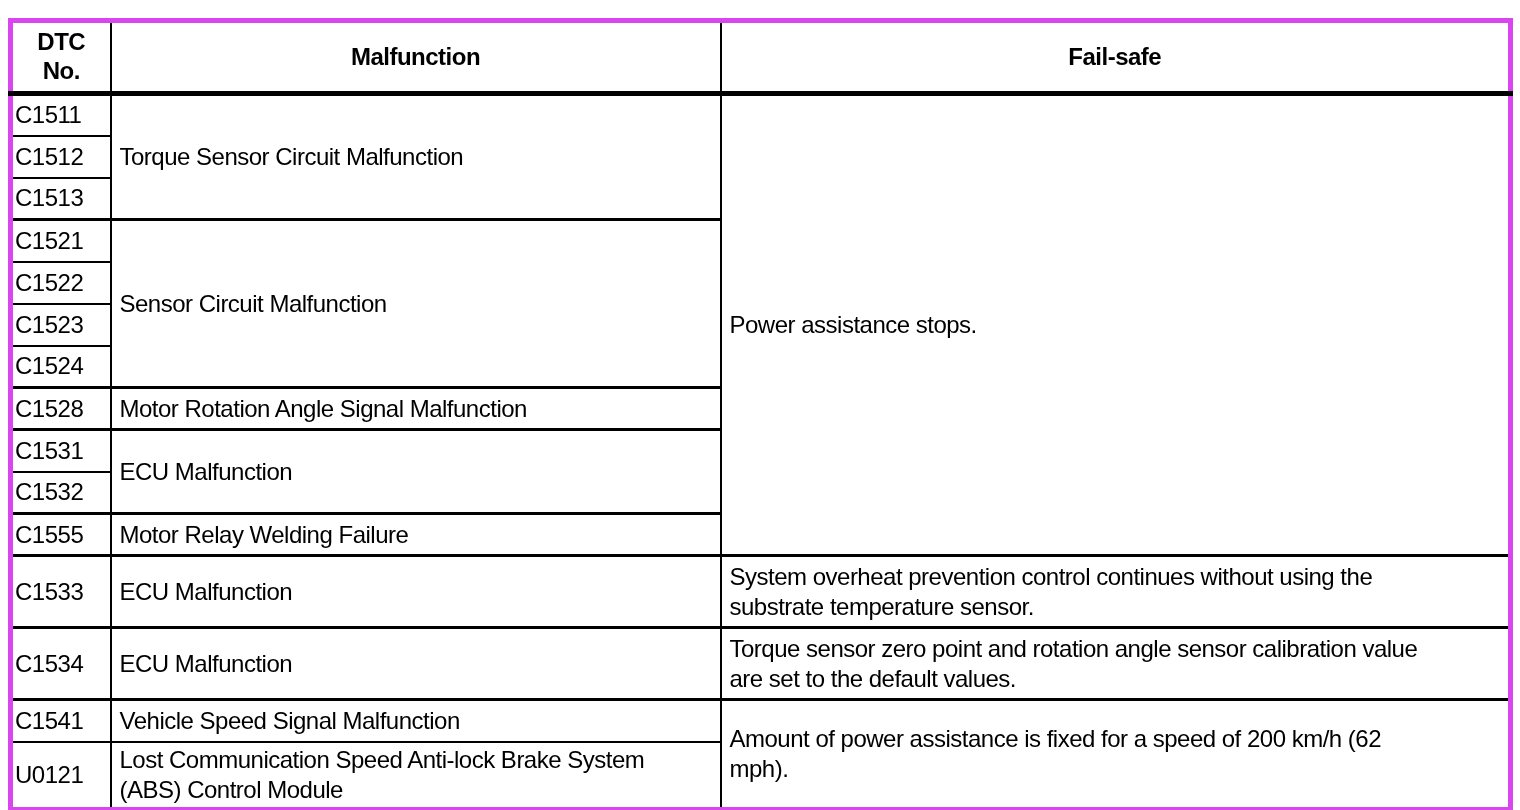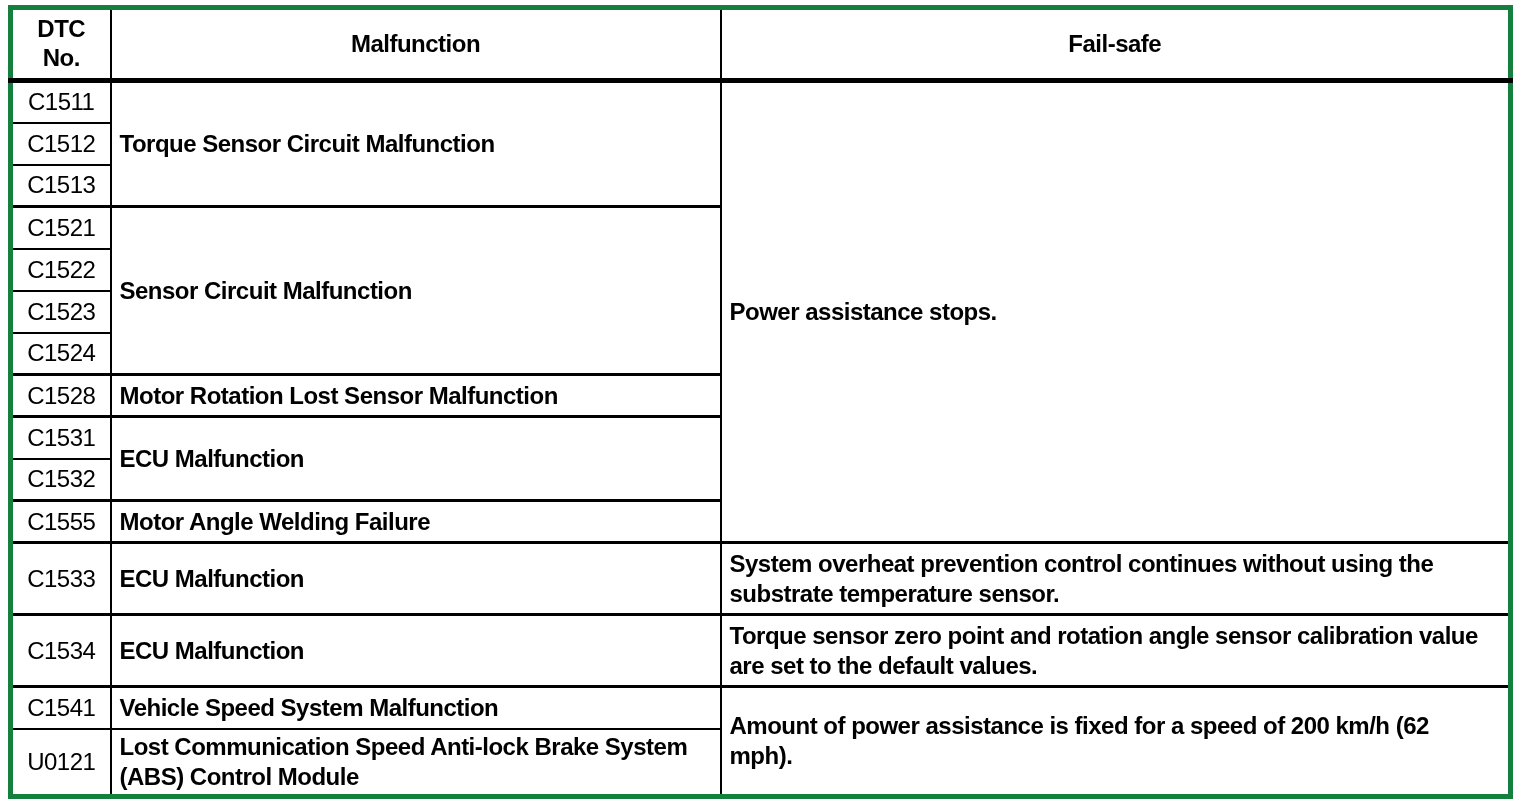--- a/index.html
+++ b/index.html
@@ -11,22 +11,22 @@
     width: 1520px;
     height: 810px;
     font-family: "Liberation Sans", sans-serif;
     color: #000000;
     overflow: hidden;
   }
   table.dtc-table {
     border-collapse: collapse;
     table-layout: fixed;
     width: 1500px;
-    margin: 5px 8px 0 8px;
-    border: 5px solid #15803d;
+    margin: 18px 8px 0 8px;
+    border: 5px solid #d946ef;
   }
   col.c-dtc  { width: 100px; }
   col.c-mal  { width: 610px; }
   col.c-fs   { width: 790px; }
 
   th, td {
     border: 2px solid #000000;
     font-size: 24px;
     letter-spacing: -0.5px;
     line-height: 1.25;
@@ -36,26 +36,25 @@
     padding: 2px 8px;
   }
   thead th {
     border-bottom: 5px solid #000000;
     font-weight: bold;
     text-align: center;
     height: 64px;
     line-height: 1.2;
   }
   td.code {
-    text-align: center;
+    text-align: left;
     padding: 2px 2px;
   }
   td.text {
     text-align: left;
-    font-weight: bold;
   }
   tr.r-std   { height: 42px; }
   tr.r-tall  { height: 72px; }
   tr.r-tall2 { height: 66px; }
   tr.group-start > td { border-top: 3px solid #000000; }
 </style>
 </head>
 <body>
 
 <table class="dtc-table">
@@ -92,48 +91,48 @@
       <td class="code">C1522</td>
     </tr>
     <tr class="r-std">
       <td class="code">C1523</td>
     </tr>
     <tr class="r-std">
       <td class="code">C1524</td>
     </tr>
     <tr class="r-std group-start">
       <td class="code">C1528</td>
-      <td class="text">Motor Rotation Lost Sensor Malfunction</td>
+      <td class="text">Motor Rotation Angle Signal Malfunction</td>
     </tr>
     <tr class="r-std group-start">
       <td class="code">C1531</td>
       <td class="text" rowspan="2">ECU Malfunction</td>
     </tr>
     <tr class="r-std">
       <td class="code">C1532</td>
     </tr>
     <tr class="r-std group-start">
       <td class="code">C1555</td>
-      <td class="text">Motor Angle Welding Failure</td>
+      <td class="text">Motor Relay Welding Failure</td>
     </tr>
     <tr class="r-tall group-start">
       <td class="code">C1533</td>
       <td class="text">ECU Malfunction</td>
       <td class="text">System overheat prevention control continues without using the
 substrate temperature sensor.</td>
     </tr>
     <tr class="r-tall group-start">
       <td class="code">C1534</td>
       <td class="text">ECU Malfunction</td>
       <td class="text">Torque sensor zero point and rotation angle sensor calibration value
 are set to the default values.</td>
     </tr>
     <tr class="r-std group-start">
       <td class="code">C1541</td>
-      <td class="text">Vehicle Speed System Malfunction</td>
+      <td class="text">Vehicle Speed Signal Malfunction</td>
       <td class="text" rowspan="2">Amount of power assistance is fixed for a speed of 200 km/h (62
 mph).</td>
     </tr>
     <tr class="r-tall2">
       <td class="code">U0121</td>
       <td class="text">Lost Communication Speed Anti-lock Brake System
 (ABS) Control Module</td>
     </tr>
   </tbody>
 </table>

